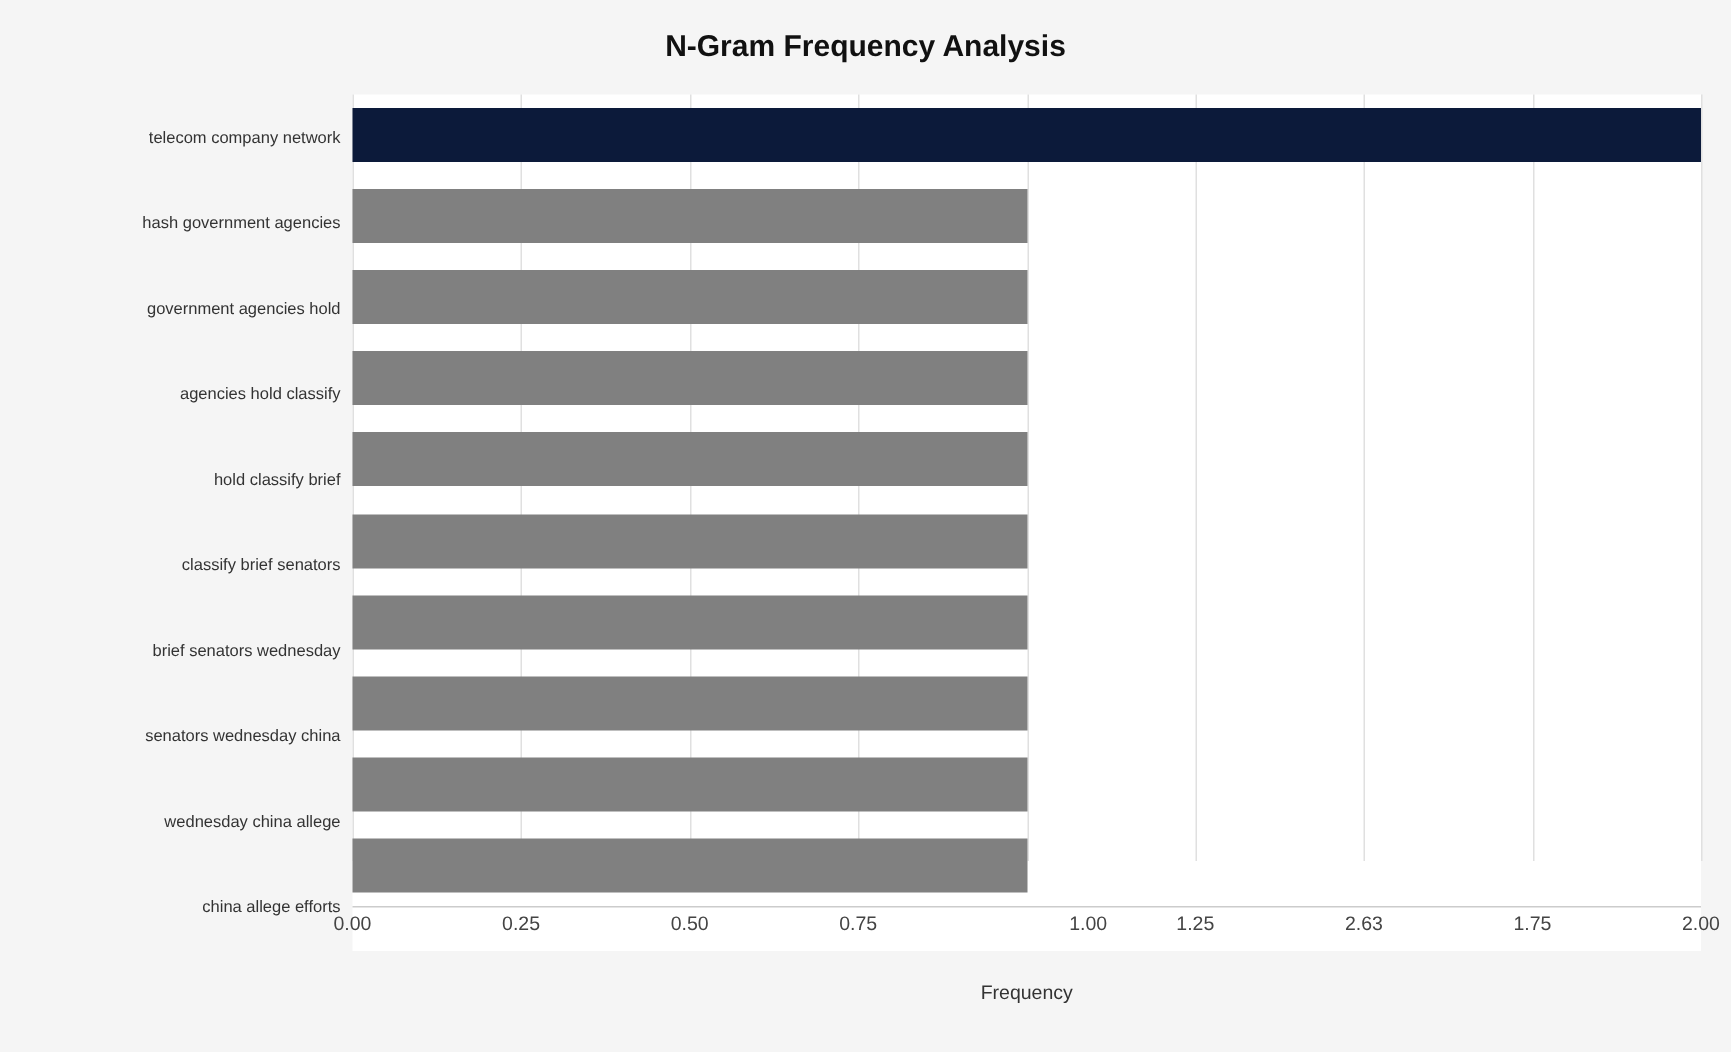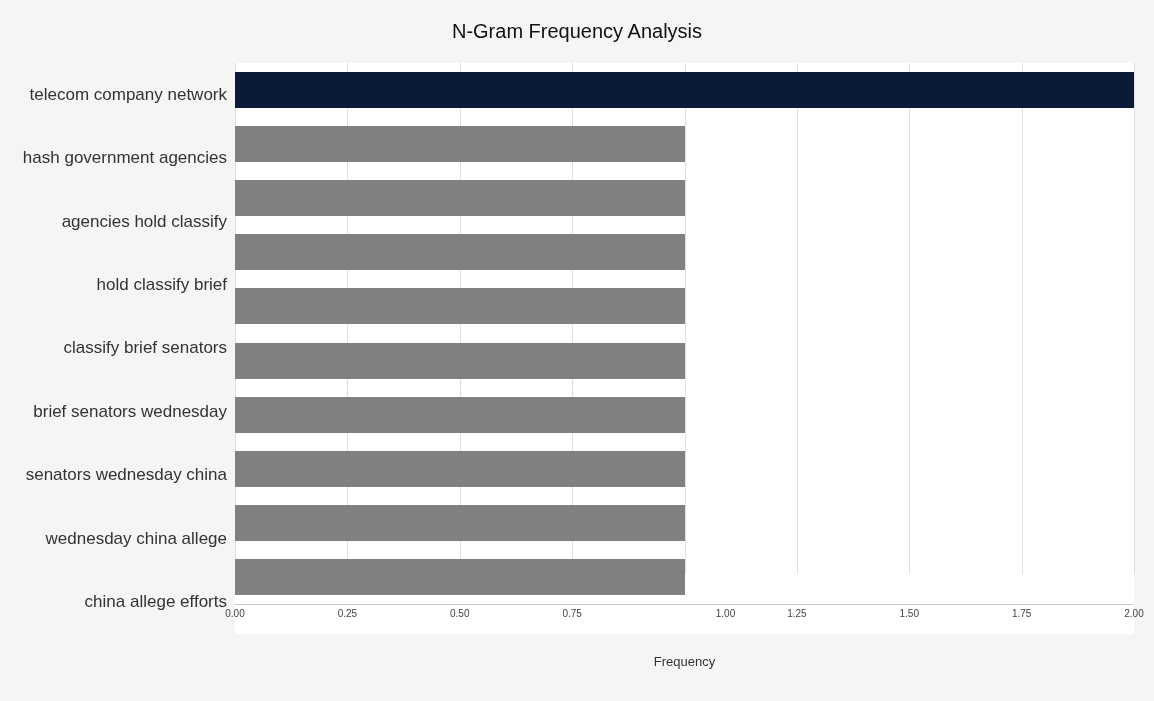--- a/index.html
+++ b/index.html
@@ -15,42 +15,42 @@
     .chart-container {
       background: #f5f5f5;
       width: 1154px;
       height: 701px;
       position: relative;
       padding: 20px 20px 60px 20px;
     }
     .chart-title {
       text-align: center;
       font-size: 20px;
-      font-weight: normal;
+      font-weight: bold;
       color: #111;
       margin-bottom: 20px;
     }
     .chart-area {
       display: flex;
       flex-direction: row;
       width: 100%;
       height: calc(100% - 50px);
       position: relative;
     }
     .y-labels {
       display: flex;
       flex-direction: column;
       justify-content: space-around;
       align-items: flex-end;
       width: 215px;
       padding-right: 8px;
       flex-shrink: 0;
     }
     .y-label {
-      font-size: 17px;
+      font-size: 11px;
       color: #333;
       text-align: right;
       height: 52px;
       display: flex;
       align-items: center;
       justify-content: flex-end;
     }
     .bars-section {
       flex: 1;
       display: flex;
@@ -102,21 +102,21 @@
     }
     .x-axis {
       height: 30px;
       display: flex;
       align-items: flex-start;
       position: relative;
       padding-top: 4px;
     }
     .x-tick {
       position: absolute;
-      font-size: 10px;
+      font-size: 13px;
       color: #444;
       transform: translateX(-50%);
     }
     .x-axis-label {
       position: absolute;
       bottom: -35px;
       left: 50%;
       transform: translateX(-50%);
       font-size: 13px;
       color: #333;
@@ -134,20 +134,21 @@
 <body>
 
 <div class="chart-container">
   <div class="chart-title">N-Gram Frequency Analysis</div>
 
   <div class="chart-area">
 
     <div class="y-labels" id="y-labels">
         <div class="y-label">telecom company network</div>
         <div class="y-label">hash government agencies</div>
+        <div class="y-label">government agencies hold</div>
         <div class="y-label">agencies hold classify</div>
         <div class="y-label">hold classify brief</div>
         <div class="y-label">classify brief senators</div>
         <div class="y-label">brief senators wednesday</div>
         <div class="y-label">senators wednesday china</div>
         <div class="y-label">wednesday china allege</div>
         <div class="y-label">china allege efforts</div>
       </div>
 
     <div class="bars-section">
@@ -199,19 +200,19 @@
 
       <div class="x-axis" id="x-axis">
         <div class="x-axis-border"></div>
         <div class="x-axis-label">Frequency</div>
       <span class="x-tick" style="left: 0%;">0.00</span>
           <span class="x-tick" style="left: 12.5%;">0.25</span>
           <span class="x-tick" style="left: 25%;">0.50</span>
           <span class="x-tick" style="left: 37.5%;">0.75</span>
           <span class="x-tick" style="left: 50%; margin-left: 41px;">1.00</span>
           <span class="x-tick" style="left: 62.5%; text-align: right;">1.25</span>
-          <span class="x-tick" style="left: 75%;">1.50</span>
+          <span class="x-tick" style="left: 75%;">2.63</span>
           <span class="x-tick" style="left: 87.5%;">1.75</span>
           <span class="x-tick" style="left: 100%;">2.00</span>
         </div>
     </div>
   </div>
 </div>
 
 </body></html>

